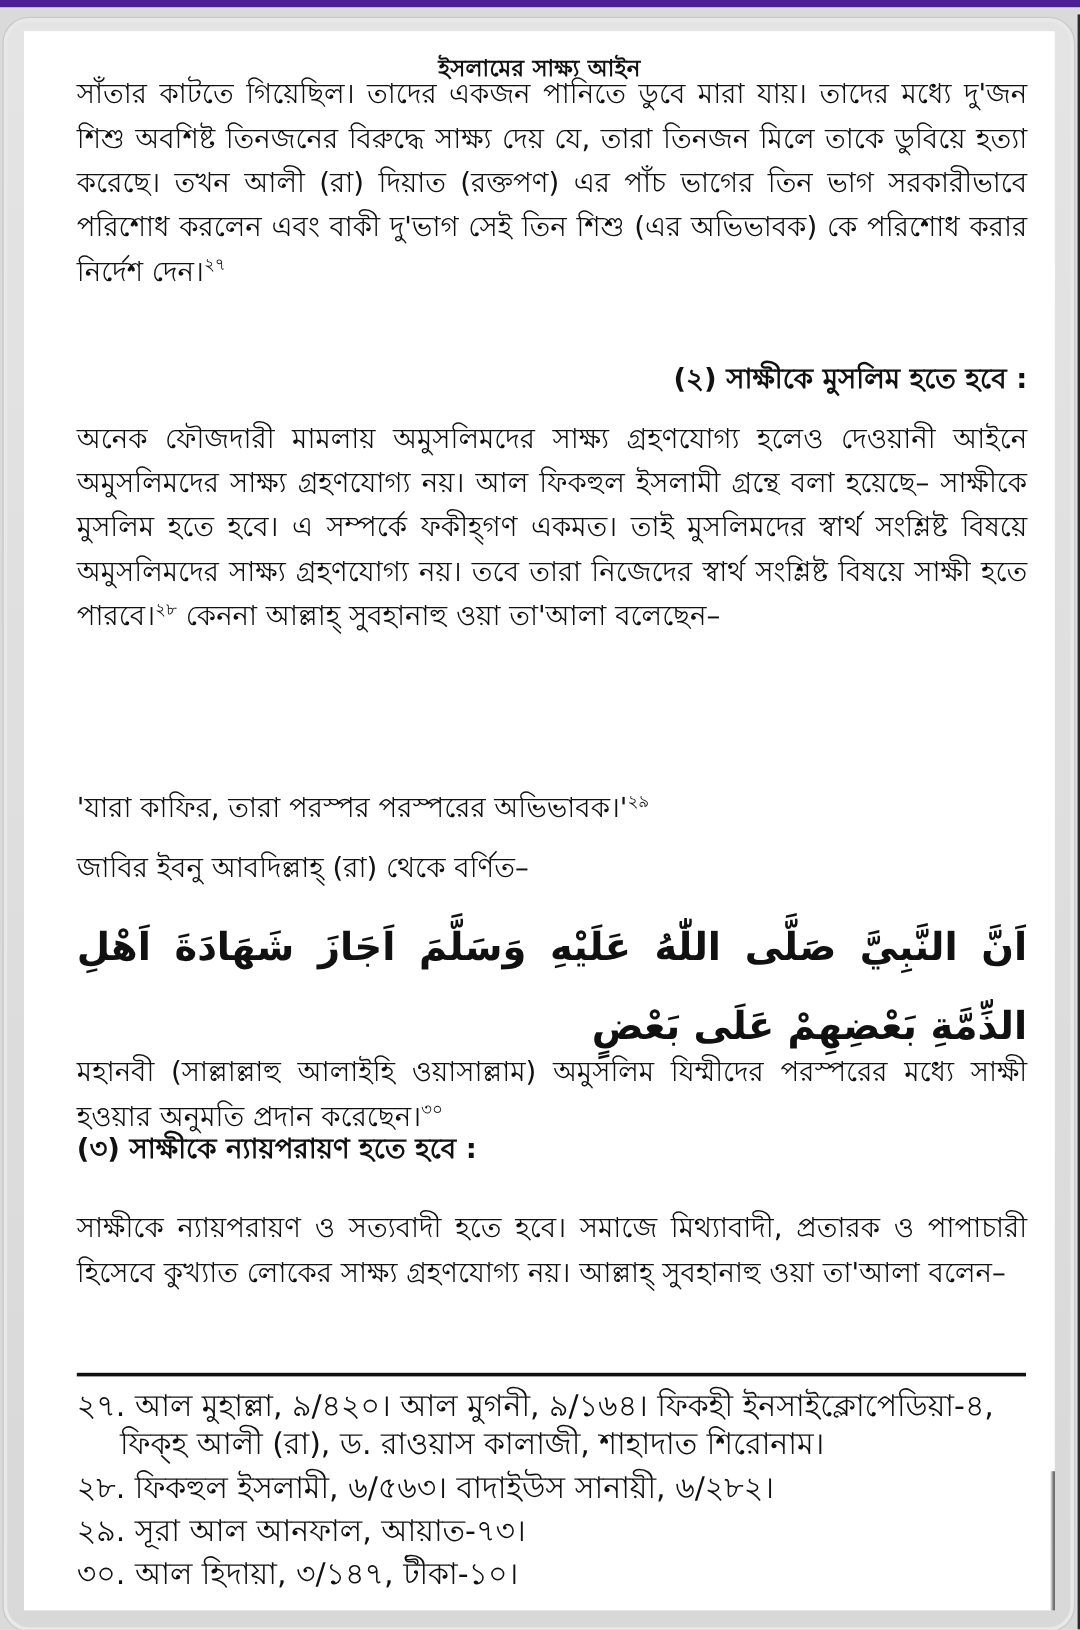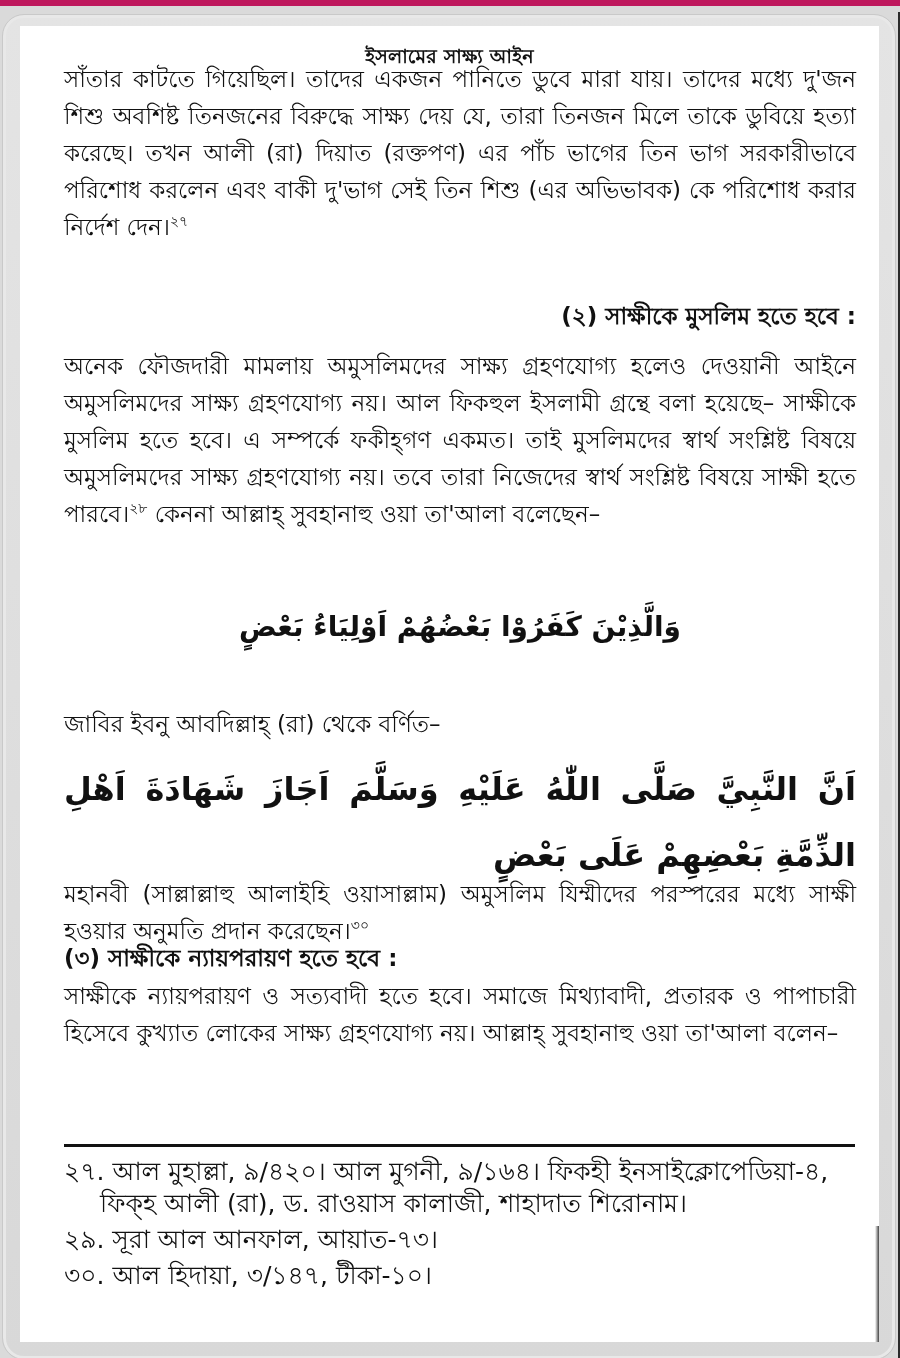--- a/index.html
+++ b/index.html
@@ -2,21 +2,21 @@
 <html><head>
   <meta charset="utf-8">
   <style>
     * { box-sizing: border-box; margin: 0; padding: 0; }
     html, body { width: 900px; height: 1358px; overflow: hidden; background: #d9d9d9; }
     body { position: relative; font-family: "DejaVu Sans", sans-serif; color: #111; }
 
     .frame {
       position: absolute; left: 0; top: 0; width: 900px; height: 1358px;
       background: #dadada;
-      border-top: 6px solid #be185d;
+      border-top: 6px solid #4c1d95;
     }
     .frame-outer {
       position: absolute; left: 2px; top: 8px; width: 894px; height: 1346px;
       border-radius: 22px;
       background: linear-gradient(#e4e4e4, #d8d8d8);
       border: 1px solid #c9c9c9;
       box-shadow: inset 0 0 0 3px #e8e8e8;
     }
     .frame-right-edge {
       position: absolute; right: 0; top: 6px; width: 2px; height: 1346px; background: #2a2a2a;
@@ -70,50 +70,53 @@
     <div class="content" style="top:272px;text-align:right;">
       <h2 class="heading">(২) সাক্ষীকে মুসলিম হতে হবে :</h2>
     </div>
 
     <div class="content" style="top:322px;">
       <p class="para">
         <span>অনেক ফৌজদারী মামলায় অমুসলিমদের সাক্ষ্য গ্রহণযোগ্য হলেও দেওয়ানী আইনে অমুসলিমদের সাক্ষ্য গ্রহণযোগ্য নয়। আল ফিকহুল ইসলামী গ্রন্থে বলা হয়েছে– সাক্ষীকে মুসলিম হতে হবে। এ সম্পর্কে ফকীহ্গণ একমত। তাই মুসলিমদের স্বার্থ সংশ্লিষ্ট বিষয়ে অমুসলিমদের সাক্ষ্য গ্রহণযোগ্য নয়। তবে তারা নিজেদের স্বার্থ সংশ্লিষ্ট বিষয়ে সাক্ষী হতে পারবে।</span><span class="fn">২৮</span><span> কেননা আল্লাহ্ সুবহানাহু ওয়া তা'আলা বলেছেন–</span>
       </p>
     </div>
 
-    <div class="content" style="top:572px;">
-      <p class="arabic centered">وَالَّذِيْنَ كَفَرُوْا بَعْضُهُمْ اَوْلِيَاءُ بَعْضٍ</p>
+
+    <div class="content" style="top:630px;">
+      <p class="para">
+        <span>'যারা কাফির, তারা পরস্পর পরস্পরের অভিভাবক।'</span><span class="fn">২৯</span>
+      </p>
     </div>
-
 
     <div class="content" style="top:680px;">
       <p class="para">জাবির ইবনু আবদিল্লাহ্ (রা) থেকে বর্ণিত–</p>
     </div>
 
     <div class="content" style="top:730px;">
       <p class="arabic wide" style="line-height:66px;">اَنَّ النَّبِيَّ صَلَّى اللّٰهُ عَلَيْهِ وَسَلَّمَ اَجَازَ شَهَادَةَ اَهْلِ الذِّمَّةِ بَعْضِهِمْ عَلَى بَعْضٍ</p>
     </div>
 
     <div class="content" style="top:850px;">
       <p class="para">
         <span>মহানবী (সাল্লাল্লাহু আলাইহি ওয়াসাল্লাম) অমুসলিম যিম্মীদের পরস্পরের মধ্যে সাক্ষী হওয়ার অনুমতি প্রদান করেছেন।</span><span class="fn">৩০</span>
       </p>
     </div>
 
     <div class="content" style="top:914px;">
       <h2 class="heading">(৩) সাক্ষীকে ন্যায়পরায়ণ হতে হবে :</h2>
     </div>
 
-    <div class="content" style="top:952px;">
+    <div class="content" style="top:980px;">
       <p class="para">সাক্ষীকে ন্যায়পরায়ণ ও সত্যবাদী হতে হবে। সমাজে মিথ্যাবাদী, প্রতারক ও পাপাচারী হিসেবে কুখ্যাত লোকের সাক্ষ্য গ্রহণযোগ্য নয়। আল্লাহ্ সুবহানাহু ওয়া তা'আলা বলেন–</p>
     </div>
 
     <div class="rule"></div>
 
     <div class="footnotes">
       <p class="footnote">২৭. আল মুহাল্লা, ৯/৪২০। আল মুগনী, ৯/১৬৪। ফিকহী ইনসাইক্লোপেডিয়া-৪, ফিক্হ আলী (রা), ড. রাওয়াস কালাজী, শাহাদাত শিরোনাম।</p>
+      <p class="footnote">২৮. ফিকহুল ইসলামী, ৬/৫৬৩। বাদাইউস সানায়ী, ৬/২৮২।</p>
       <p class="footnote">২৯. সূরা আল আনফাল, আয়াত-৭৩।</p>
       <p class="footnote">৩০. আল হিদায়া, ৩/১৪৭, টীকা-১০।</p>
     </div>
 
     <div class="scan-shadow"></div>
   </div>
 </div>
 
 </body></html>

